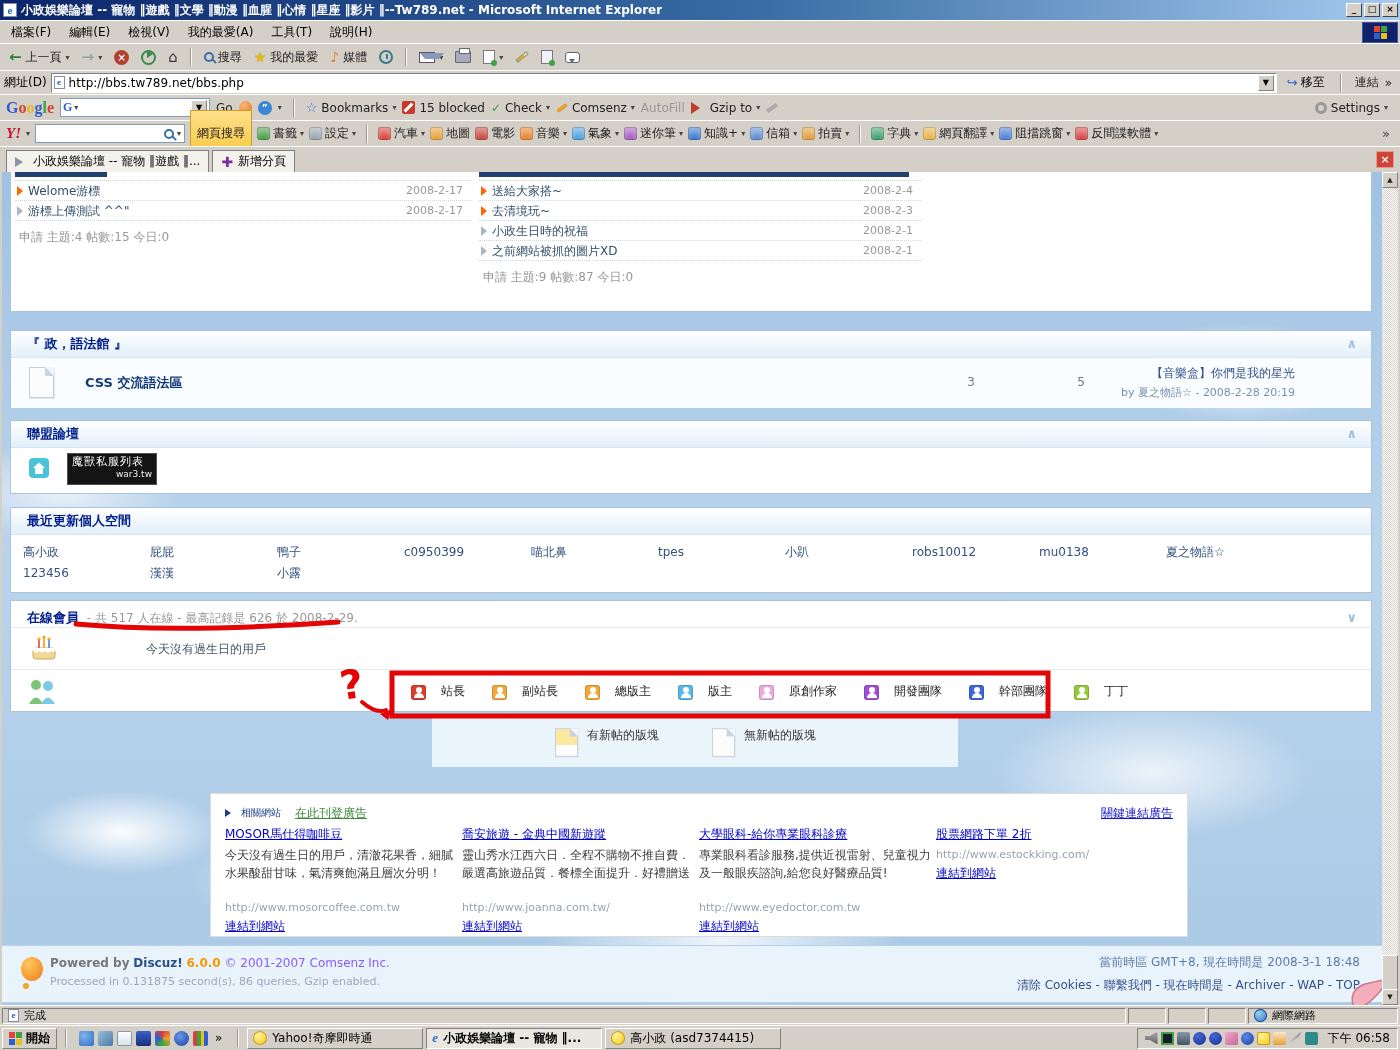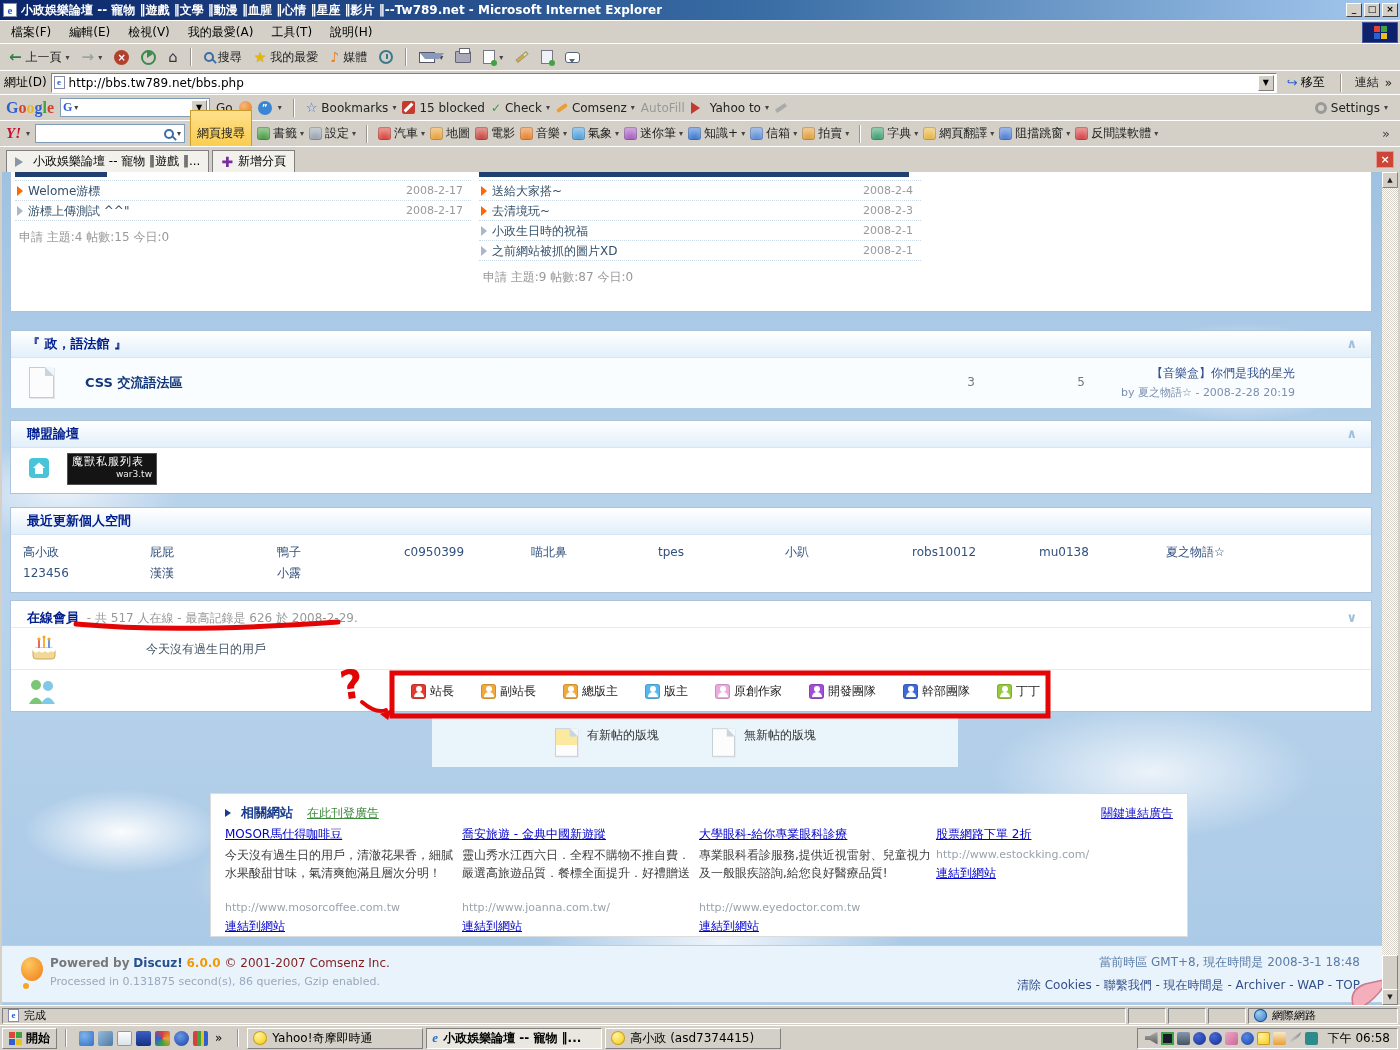--- a/index.html
+++ b/index.html
@@ -147,53 +147,53 @@
   .box-on{left:8px;top:428px;width:1362px;height:112px}
   .onhead{height:26px;line-height:33px;padding:0 16px;position:relative}
   .ontitle{font-size:13px;font-weight:bold;color:#001E8C}
   .onsum{color:#999;font-size:12px;margin-left:4px}
   .onrow{border-top:1px solid #E2ECF5;position:relative}
   .rowA{height:42px}
   .rowA .btxt{position:absolute;left:135px;top:13px;color:#445566;font-size:12px}
   .rowB{height:43px;display:flex;align-items:center;padding-left:400px;gap:27px}
   .cakewrap{position:absolute;left:18px;top:6px}
   .pplwrap{position:absolute;left:16px;top:8px}
-  .litem{display:flex;align-items:center;gap:4px}
+  .litem{display:flex;align-items:flex-end;gap:15px}
   .licon{width:15px;height:15px;border-radius:3px;position:relative;box-shadow:inset 0 0 0 1px rgba(0,0,0,.15)}
   .licon::before{content:"";position:absolute;left:4.5px;top:2.5px;width:6px;height:6px;border-radius:50%;background:#fff}
   .licon::after{content:"";position:absolute;left:2.5px;bottom:1.5px;width:10px;height:5px;border-radius:5px 5px 0 0;background:#fff}
   .llabel{font-size:12px;color:#222}
 
   
   .box-np{position:absolute;left:430px;top:545px;width:526px;height:50px;background:#EAF4FB;display:flex;align-items:center;gap:52px;padding-left:122px}
   .npitem{display:flex;align-items:flex-start;gap:8px;color:#333;font-size:12px}
   .npitem .pgicon{transform:scale(.92)}
 
   
   .box-ads{position:absolute;left:208px;top:621px;width:978px;height:144px;background:#fff;border:1px solid #DCDCDC;padding:8px 14px}
   .adhead{display:flex;align-items:center;gap:14px;height:22px}
   .adtri{width:0;height:0;border:4px solid transparent;border-left:6px solid #1A3C8C}
-  .adheadtitle{font-size:13px;font-weight:bold;color:#1A3C8C}
+  .adheadtitle{font-size:10px;font-weight:normal;color:#1A3C8C}
   .adpub{font-size:12px;color:#3C8A3C;text-decoration:underline}
   .adkey{margin-left:auto;font-size:12px;color:#1414CC;text-decoration:underline}
   .adgrid{display:grid;grid-template-columns:repeat(4,1fr);column-gap:0;margin-top:2px}
   .adtitle{color:#0000CC;text-decoration:underline;font-size:12px;display:inline-block;margin-bottom:3px;white-space:nowrap}
   .addesc{font-size:12px;color:#3C3C3C;line-height:1.5;height:53px;overflow:hidden}
   .adurl{font-size:11px;color:#9AA2AC;margin:2px 0 4px;white-space:nowrap;overflow:hidden}
   .adlink{color:#0000CC;text-decoration:underline;font-size:12px}
 
   
   .pfooter{position:absolute;left:0;right:0;top:773px;height:58px;background:#E9F3FB;border-top:1px solid #B9CFE4;border-bottom:1px solid #B9CFE4}
   .ftlogo{position:absolute;left:16px;top:10px}
   .ftleft{position:absolute;left:48px;top:10px}
   .ftl1{font-size:12px}
   .ftl1 .pw{color:#777;font-weight:bold}
   .ftl1 .br{color:#26508E;font-weight:bold}
   .ftl1 .vr{color:#F39800;font-weight:bold}
-  .ftl1 .cp{color:#7f1d1d}
+  .ftl1 .cp{color:#8b5cf6}
   .ftl2{font-size:11px;color:#9AA8BC;margin-top:5px}
   .ftright{position:absolute;right:22px;top:8px;text-align:right}
   .ftr1{font-size:12px;color:#5A7CA8}
   .ftr2{font-size:12px;color:#33508C;margin-top:6px}
 
   
   .annot{position:absolute;inset:0;z-index:50;pointer-events:none}
   .cursorwrap{position:absolute;left:1346px;top:804px;z-index:60}
 
   
@@ -364,21 +364,21 @@
   <span class="gitem">
       <span class="gwand"></span>
       <span>Comsenz</span>
       <span class="caret">▾</span>
     </span>
   <span class="gitem gray">
       <span>AutoFill</span>
     </span>
   <span class="gitem">
       <span class="gsend"></span>
-      <span>Yahoo to</span>
+      <span>Gzip to</span>
       <span class="caret">▾</span>
     </span>
   <span class="gpen"></span>
   <span style="margin-left:auto"></span>
   <span class="gitem" style="padding-right:6px">
       <span class="gring"></span>
       <span>Settings</span>
       <span class="caret">▾</span>
     </span>
 </div>

